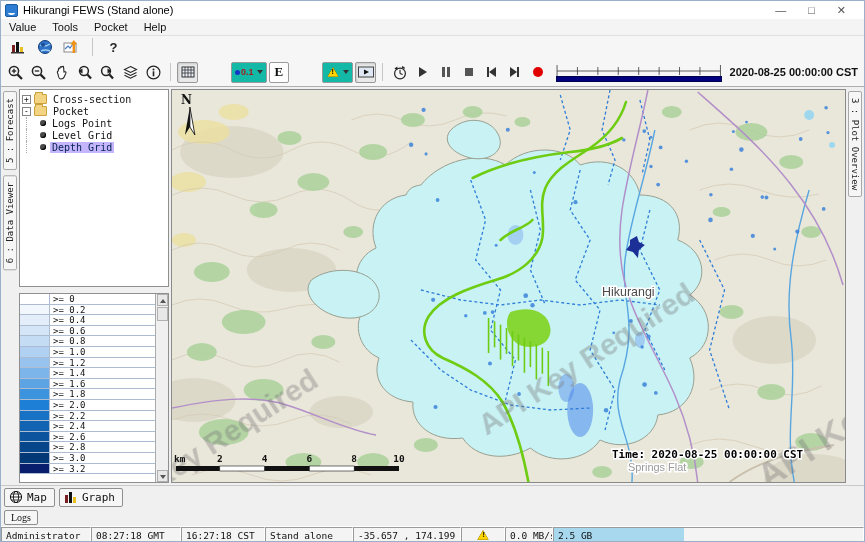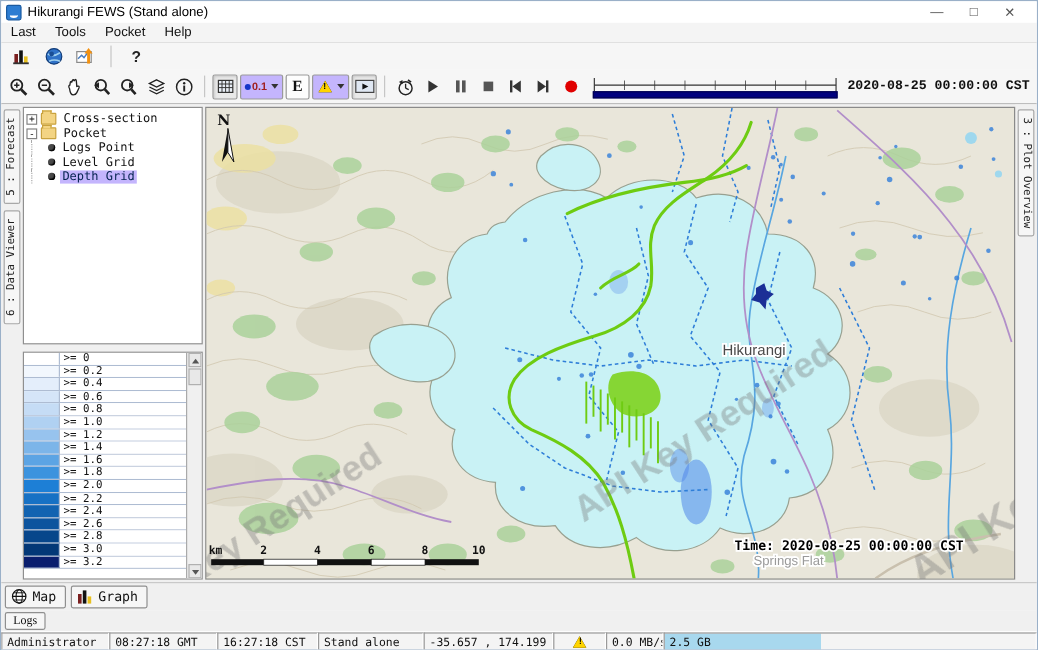--- a/index.html
+++ b/index.html
@@ -1,19 +1,19 @@
 <!DOCTYPE html>
 <html><head>
 <meta charset="utf-8">
 <style>
   * { margin:0; padding:0; box-sizing:border-box; }
   html,body { width:865px; height:542px; overflow:hidden; }
   body { font-family:"Liberation Sans", sans-serif; font-size:11px; background:#fff; color:#111;
          border:1px solid #9ab0c8; position:relative; }
-  .mono { font-family:Liberation Mono, monospace; }
+  .mono { font-family:Liberation Sans, sans-serif; }
 
   
   .titlebar { height:18px; display:flex; align-items:center; background:#fff; padding:0 4px; }
   .appicon { width:13px; height:13px; background:#2d7dd2; border:1px solid #1a5aa0; border-radius:2px;
              margin-right:5px; position:relative; }
   .appicon::after { content:""; position:absolute; left:2px; right:2px; top:5px; height:3px;
              border-bottom:2px solid #fff; border-radius:50%; }
   .wtitle { font-size:11px; color:#000; }
   .wctrls { margin-left:auto; display:flex; gap:22px; padding-right:14px; color:#555; font-size:11px; }
   .wctrls span { cursor:default; }
@@ -26,21 +26,21 @@
   .toolbar1 { height:22px; display:flex; align-items:center; gap:6px; padding:0 6px; background:#f6f6f6; }
   .toolbar2 { height:29px; display:flex; align-items:center; gap:2px; padding:0 4px; background:#f6f6f6;
               border-bottom:1px solid #aeaeae; }
   .tbtn { width:21px; height:21px; display:flex; align-items:center; justify-content:center;
           border:1px solid transparent; border-radius:2px; }
   .tbtn.pressed { border:1px solid #9a9a9a; background:#e9e9e9; box-shadow:inset 1px 1px 2px #00000022; }
   .vsep { width:1px; height:18px; background:#c6c6c6; margin:0 4px; }
   .caret { width:0; height:0; border-left:3.5px solid transparent; border-right:3.5px solid transparent;
            border-top:4px solid #333; margin-left:2px; }
   .ddbtn { display:flex; align-items:center; height:21px; border:1px solid #9a9a9a; border-radius:2px;
-           background:#c4b5fd; padding:0 3px; gap:1px; }
+           background:#14b8a6; padding:0 3px; gap:1px;margin-left:31px; }
   .bluedot { width:5px; height:5px; border-radius:50%; background:#1535c8; }
   .thresh-label { font-size:9px; color:#a02020; font-weight:bold; }
   .ebox { font-family:"Liberation Serif", serif; font-weight:bold; font-size:13px; padding:0 5px;
           height:21px; border:1px solid #9a9a9a; border-radius:2px; background:#fdfdfd;
           display:flex; align-items:center; }
   .warn-tri { width:0; height:0; border-left:7px solid transparent; border-right:7px solid transparent;
               border-bottom:12px solid #ffd400; position:relative; filter:drop-shadow(0 0 .5px #000); }
   .warn-tri::after { content:"!"; position:absolute; left:-2px; top:1px; font-size:9px; font-weight:bold; color:#000; }
   .warn-tri.small { transform:scale(.8); }
   .play-shape { width:0; height:0; border-top:5px solid transparent; border-bottom:5px solid transparent;
@@ -136,21 +136,21 @@
   <span class="appicon"></span>
   <span class="wtitle">Hikurangi FEWS  (Stand alone)</span>
   <span class="wctrls">
     <span>—</span>
     <span>□</span>
     <span>✕</span>
   </span>
 </div>
 
 <div class="menubar">
-  <span>Last</span>
+  <span>Value</span>
   <span>Tools</span>
   <span>Pocket</span>
   <span>Help</span>
 </div>
 
 <div class="toolbar1">
   <span class="tbtn">
     <svg width="16" height="16" viewBox="0 0 16 16">
       <rect x="2" y="6" width="3" height="8" fill="#7a1f1f"></rect>
       <rect x="6" y="3" width="3" height="11" fill="#111"></rect>

